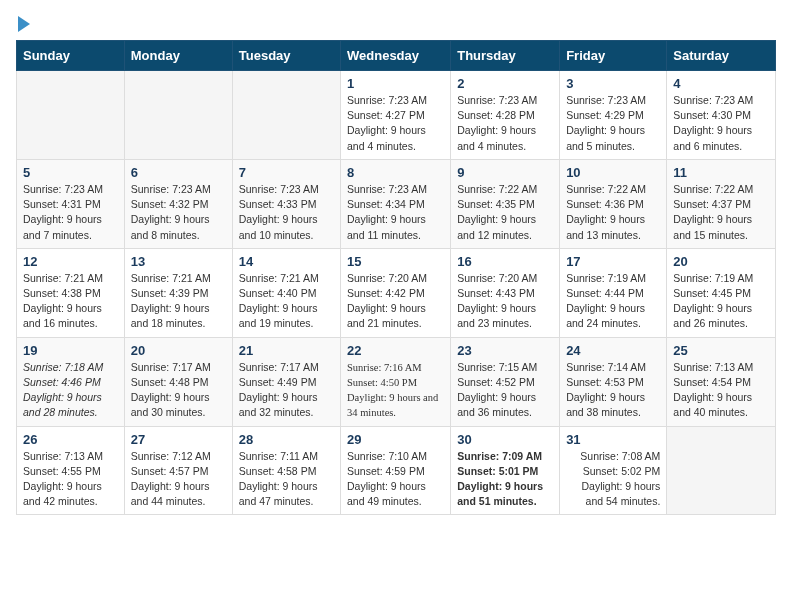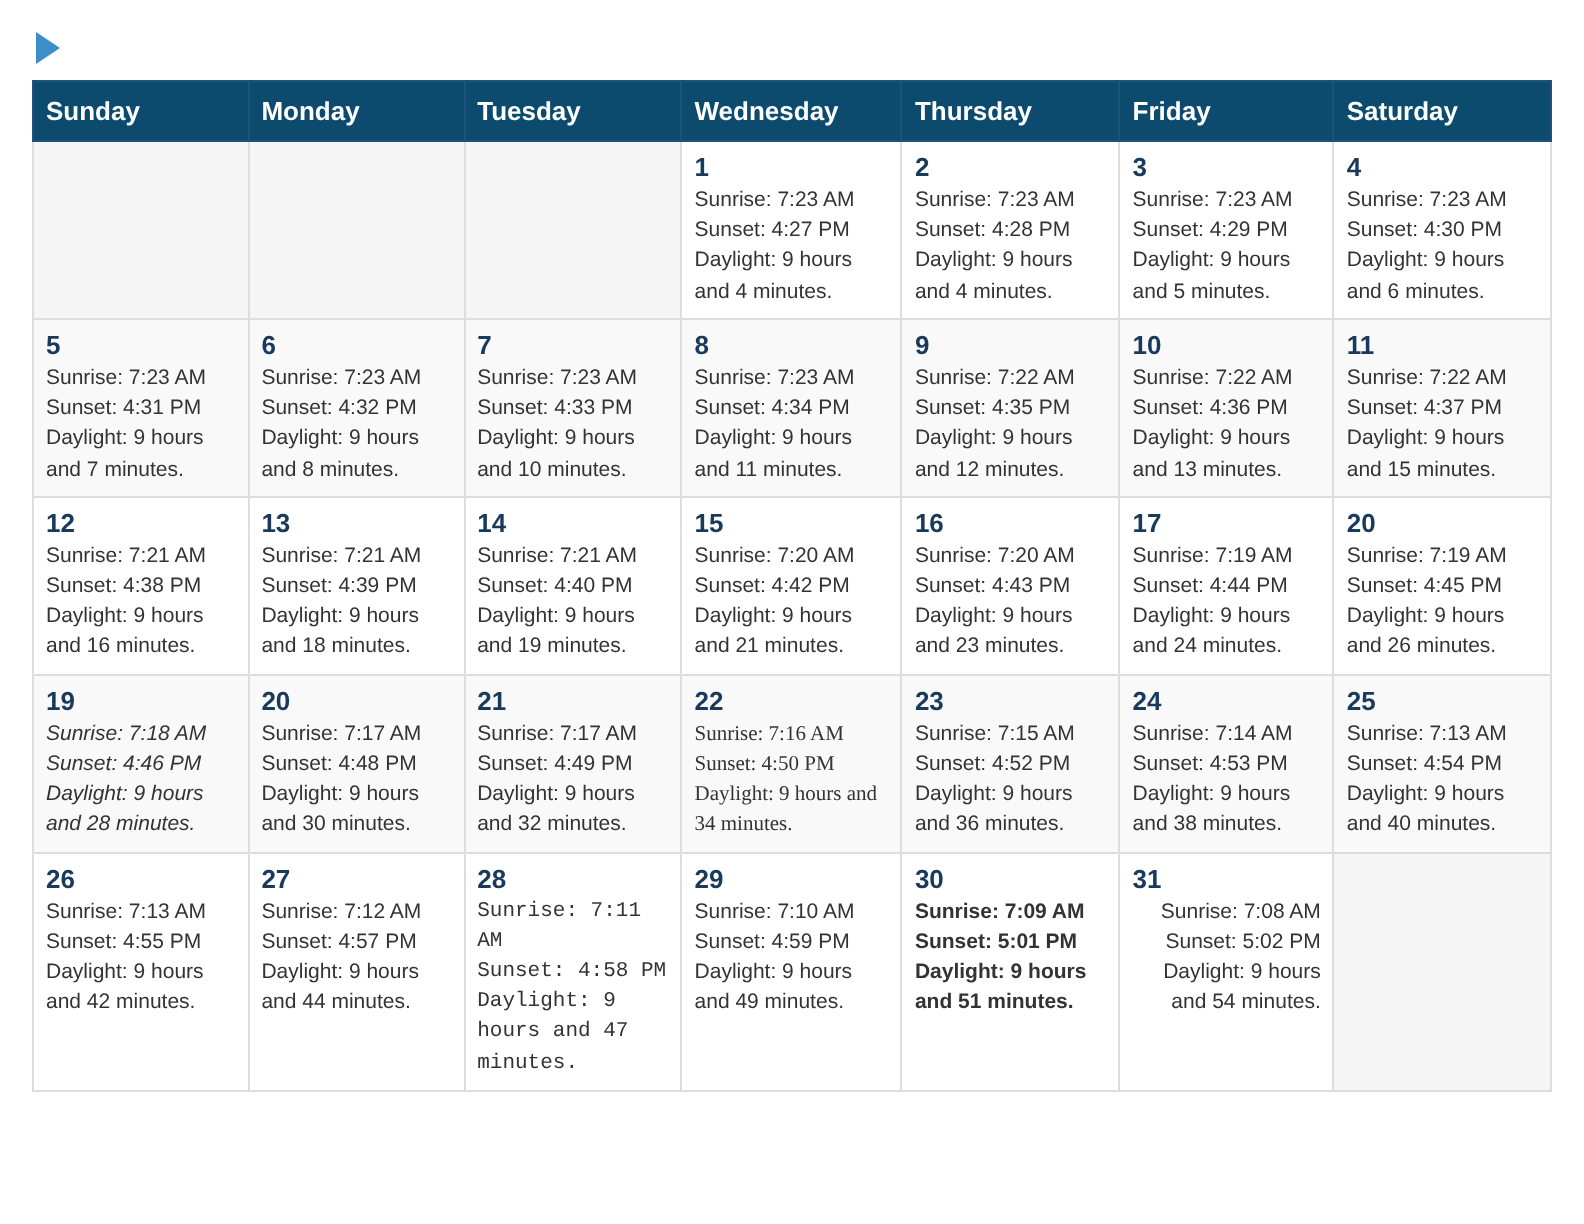--- a/index.html
+++ b/index.html
@@ -268,21 +268,21 @@
 Daylight: 9 hours and 42 minutes.</div>
         </td>
         <td>
           <span class="day-num">27</span>
           <div class="day-info" style="white-space: pre-line;">Sunrise: 7:12 AM
 Sunset: 4:57 PM
 Daylight: 9 hours and 44 minutes.</div>
         </td>
         <td>
           <span class="day-num">28</span>
-          <div class="day-info" style="white-space: pre-line; font-family: Liberation Mono, monospace;">Sunrise: 7:11 AM
+          <div class="day-info" style="white-space: pre-line;">Sunrise: 7:11 AM
 Sunset: 4:58 PM
 Daylight: 9 hours and 47 minutes.</div>
         </td>
         <td>
           <span class="day-num">29</span>
           <div class="day-info" style="white-space: pre-line;">Sunrise: 7:10 AM
 Sunset: 4:59 PM
 Daylight: 9 hours and 49 minutes.</div>
         </td>
         <td>

